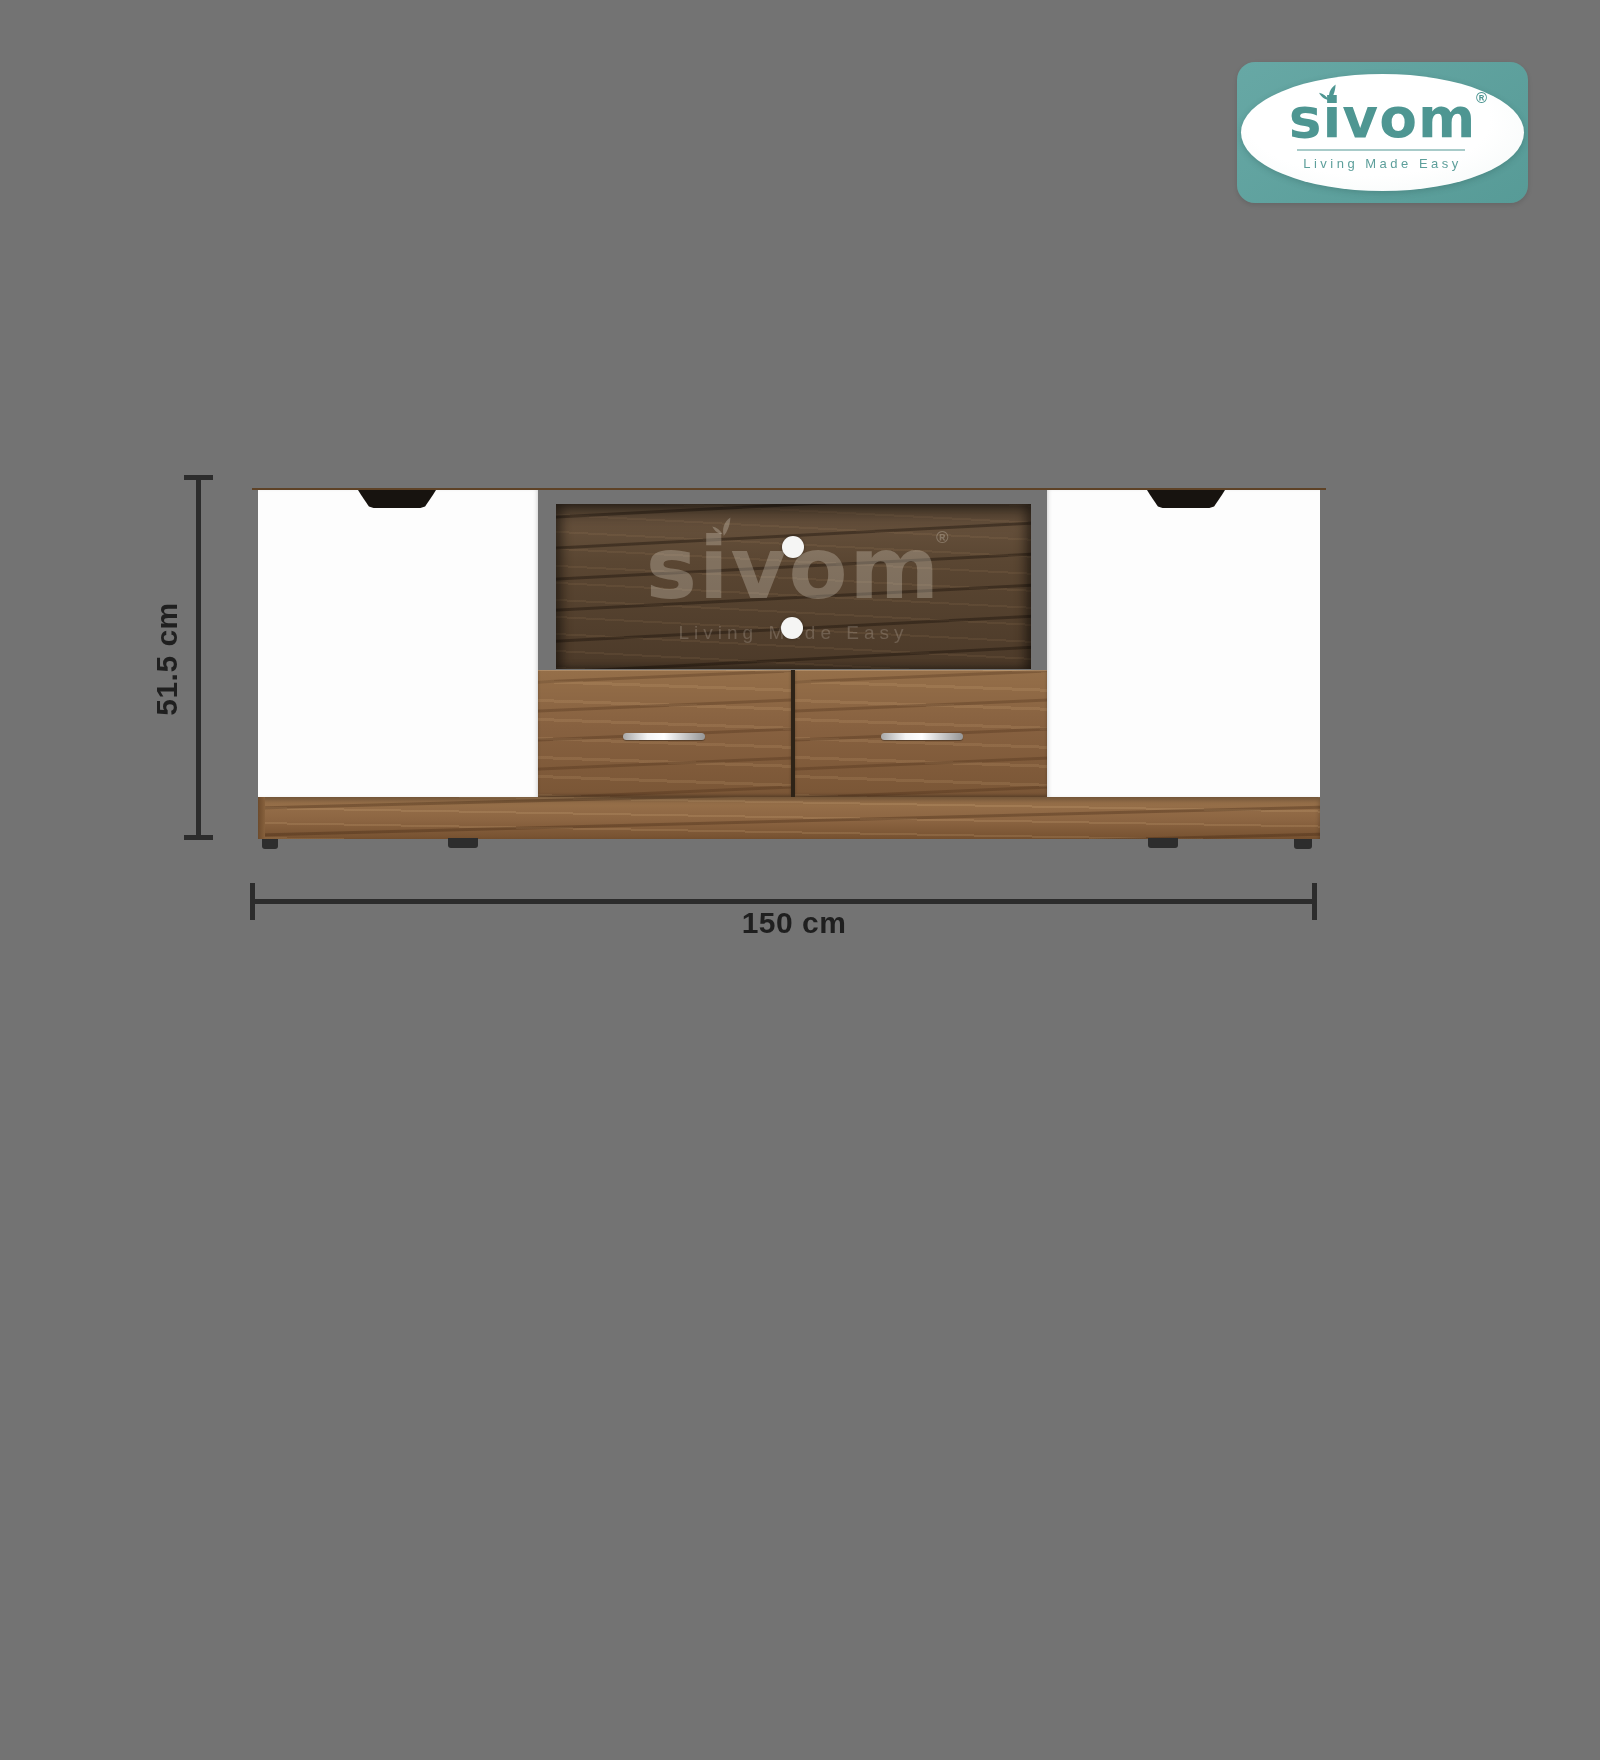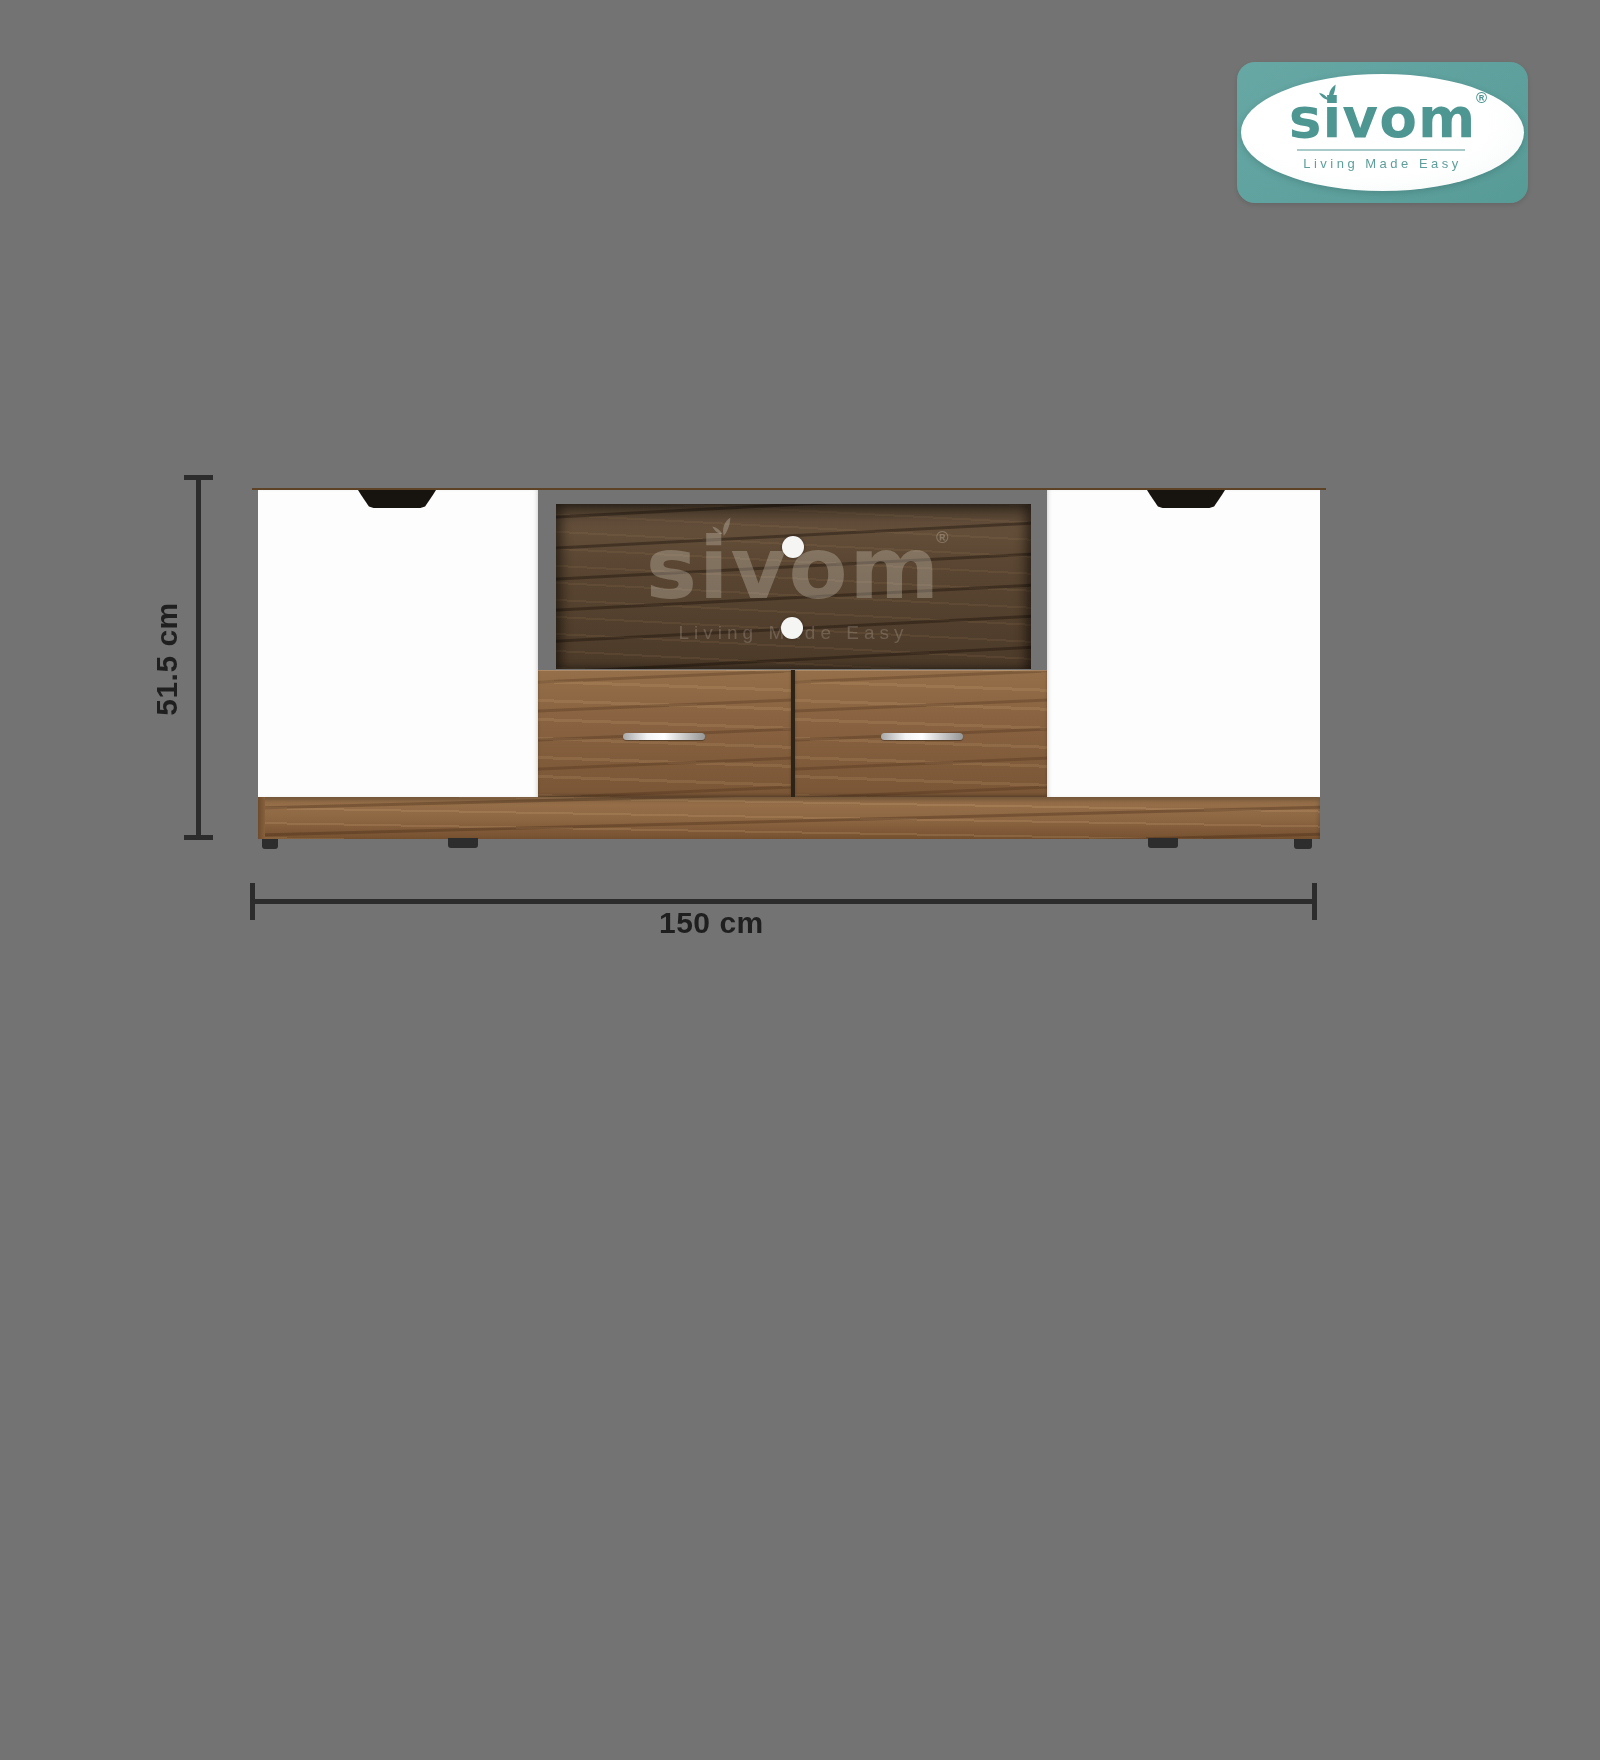--- a/index.html
+++ b/index.html
@@ -166,17 +166,17 @@
     </div>
 
     <div class="abs foot" style="left:262px;top:839px;width:16px;height:10px;"></div>
     <div class="abs foot" style="left:448px;top:838px;width:30px;height:10px;"></div>
     <div class="abs foot" style="left:1148px;top:838px;width:30px;height:10px;"></div>
     <div class="abs foot" style="left:1294px;top:839px;width:18px;height:10px;"></div>
 
     <div class="abs dim" style="left:252px;top:899px;width:1065px;height:5px;"></div>
     <div class="abs dim" style="left:250px;top:883px;width:5px;height:37px;"></div>
     <div class="abs dim" style="left:1312px;top:883px;width:5px;height:37px;"></div>
-    <div class="abs dim-label" style="left:659px;top:906px;width:200px;">150 cm</div>
+    <div class="abs dim-label" style="left:694px;top:906px;width:200px;text-align:center;">150 cm</div>
   </div>
 
 
 </div>
 
 </body></html>

